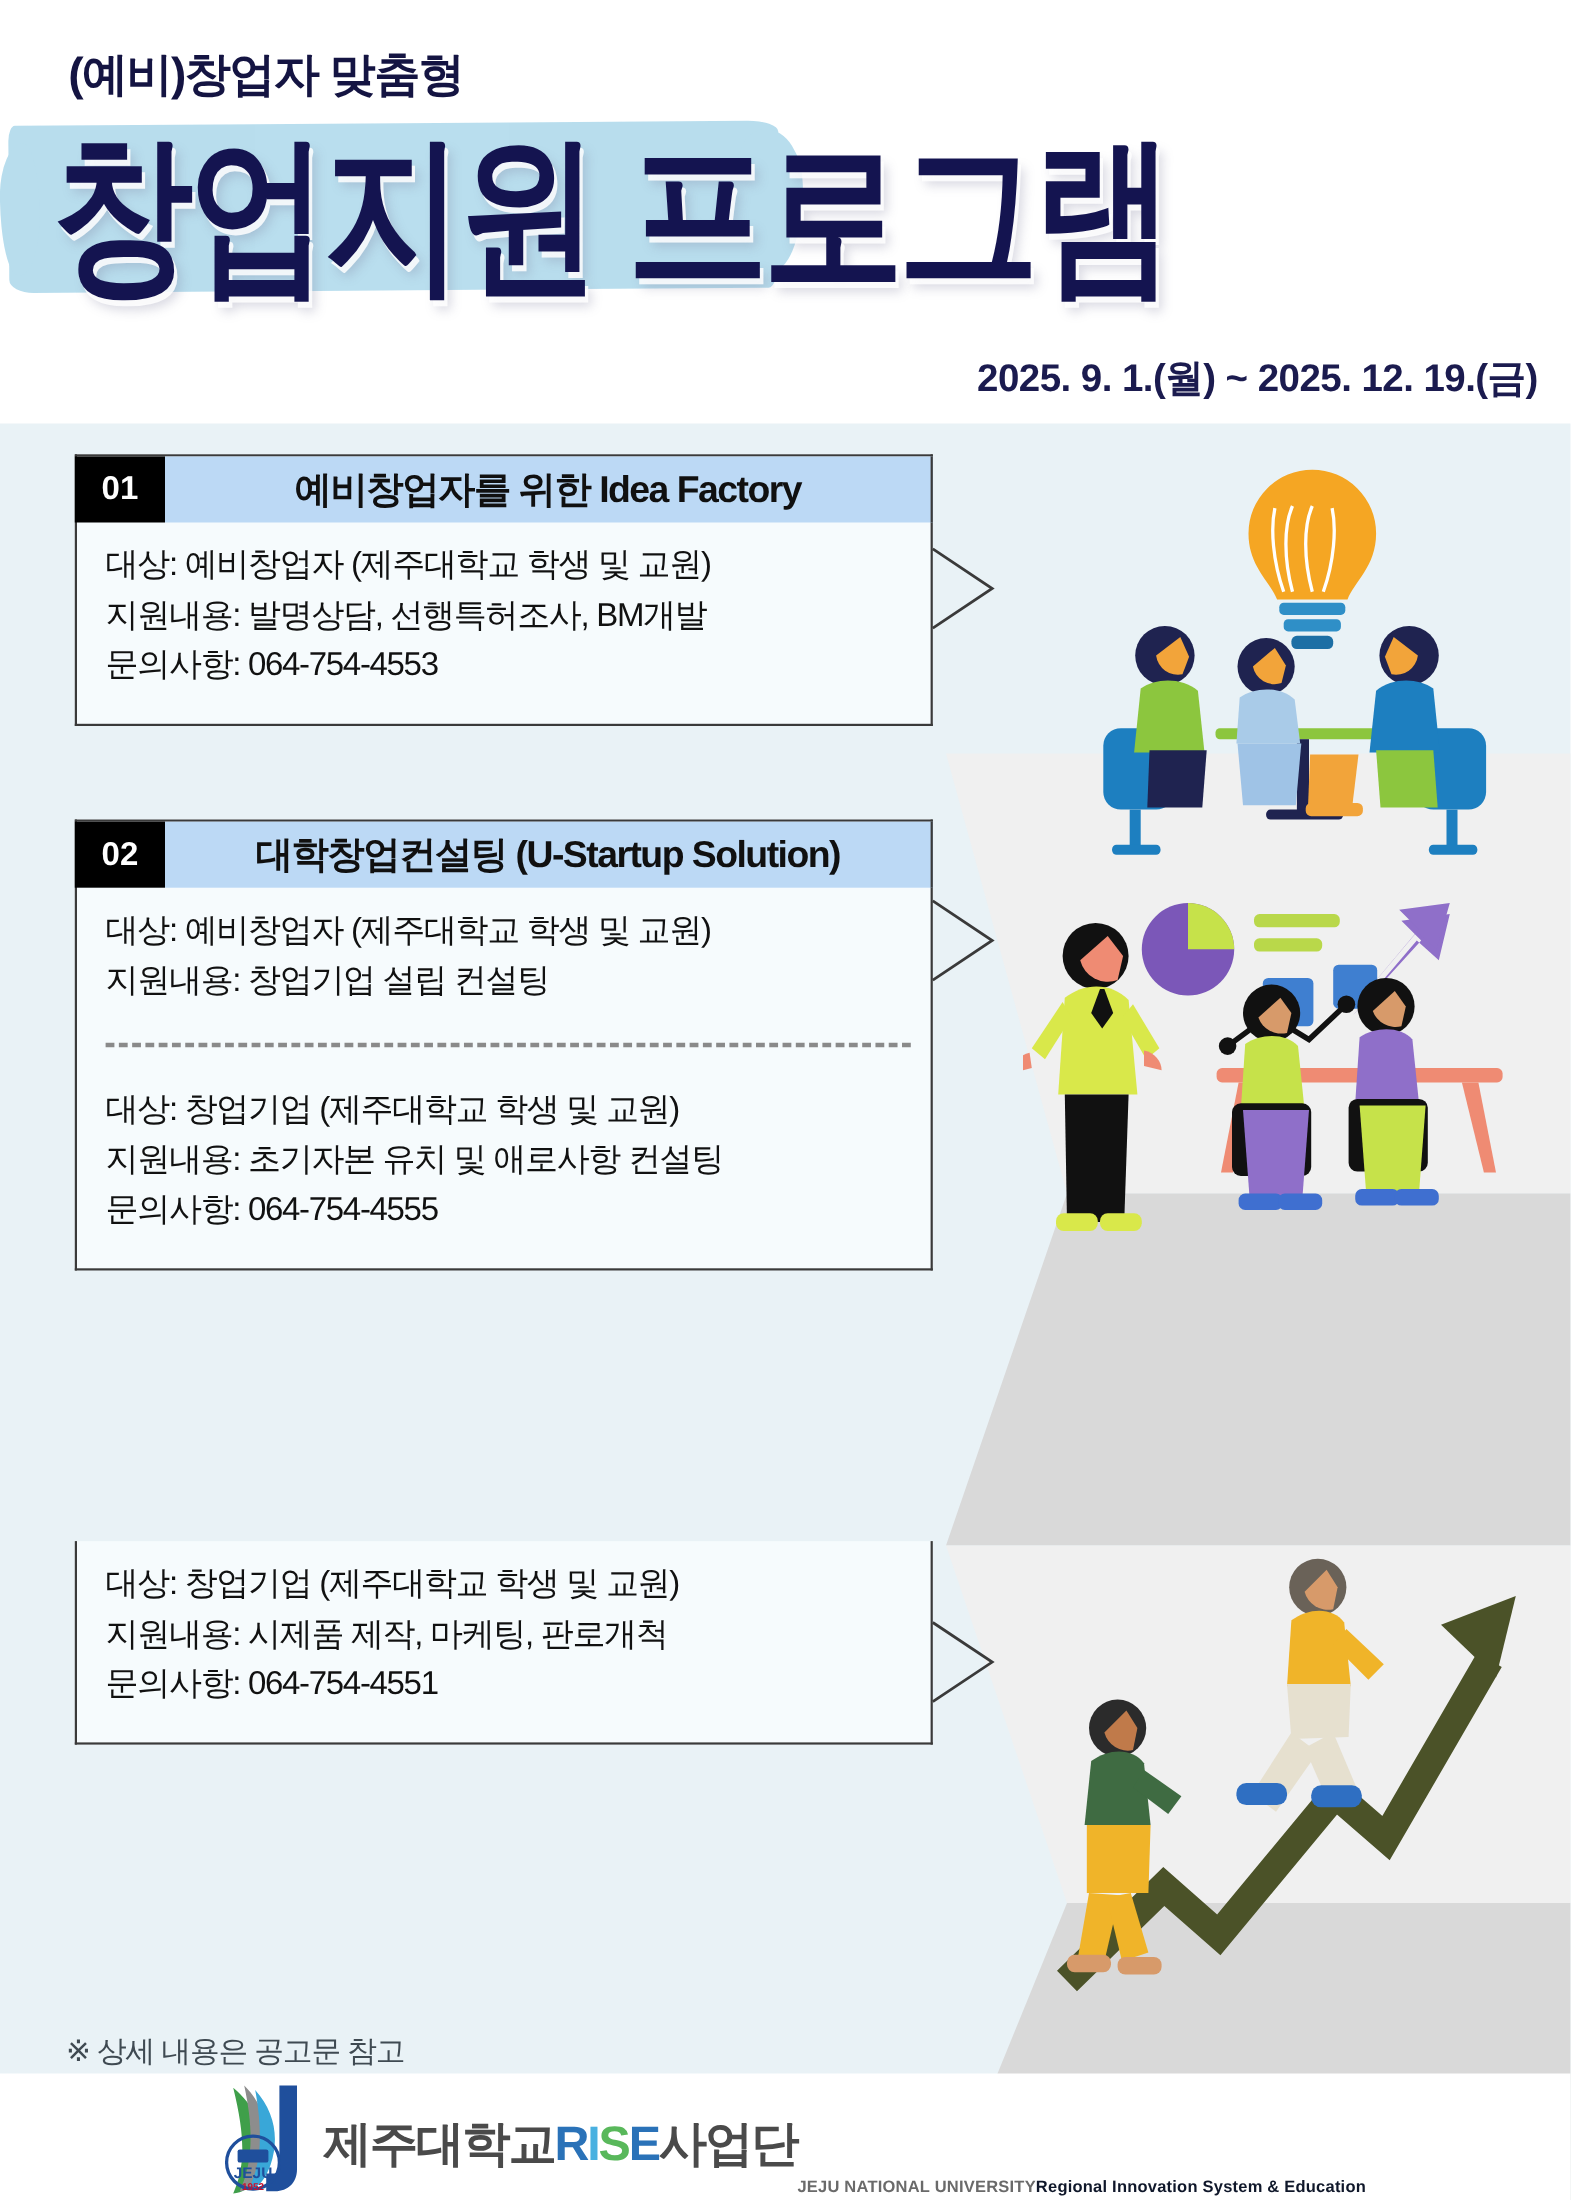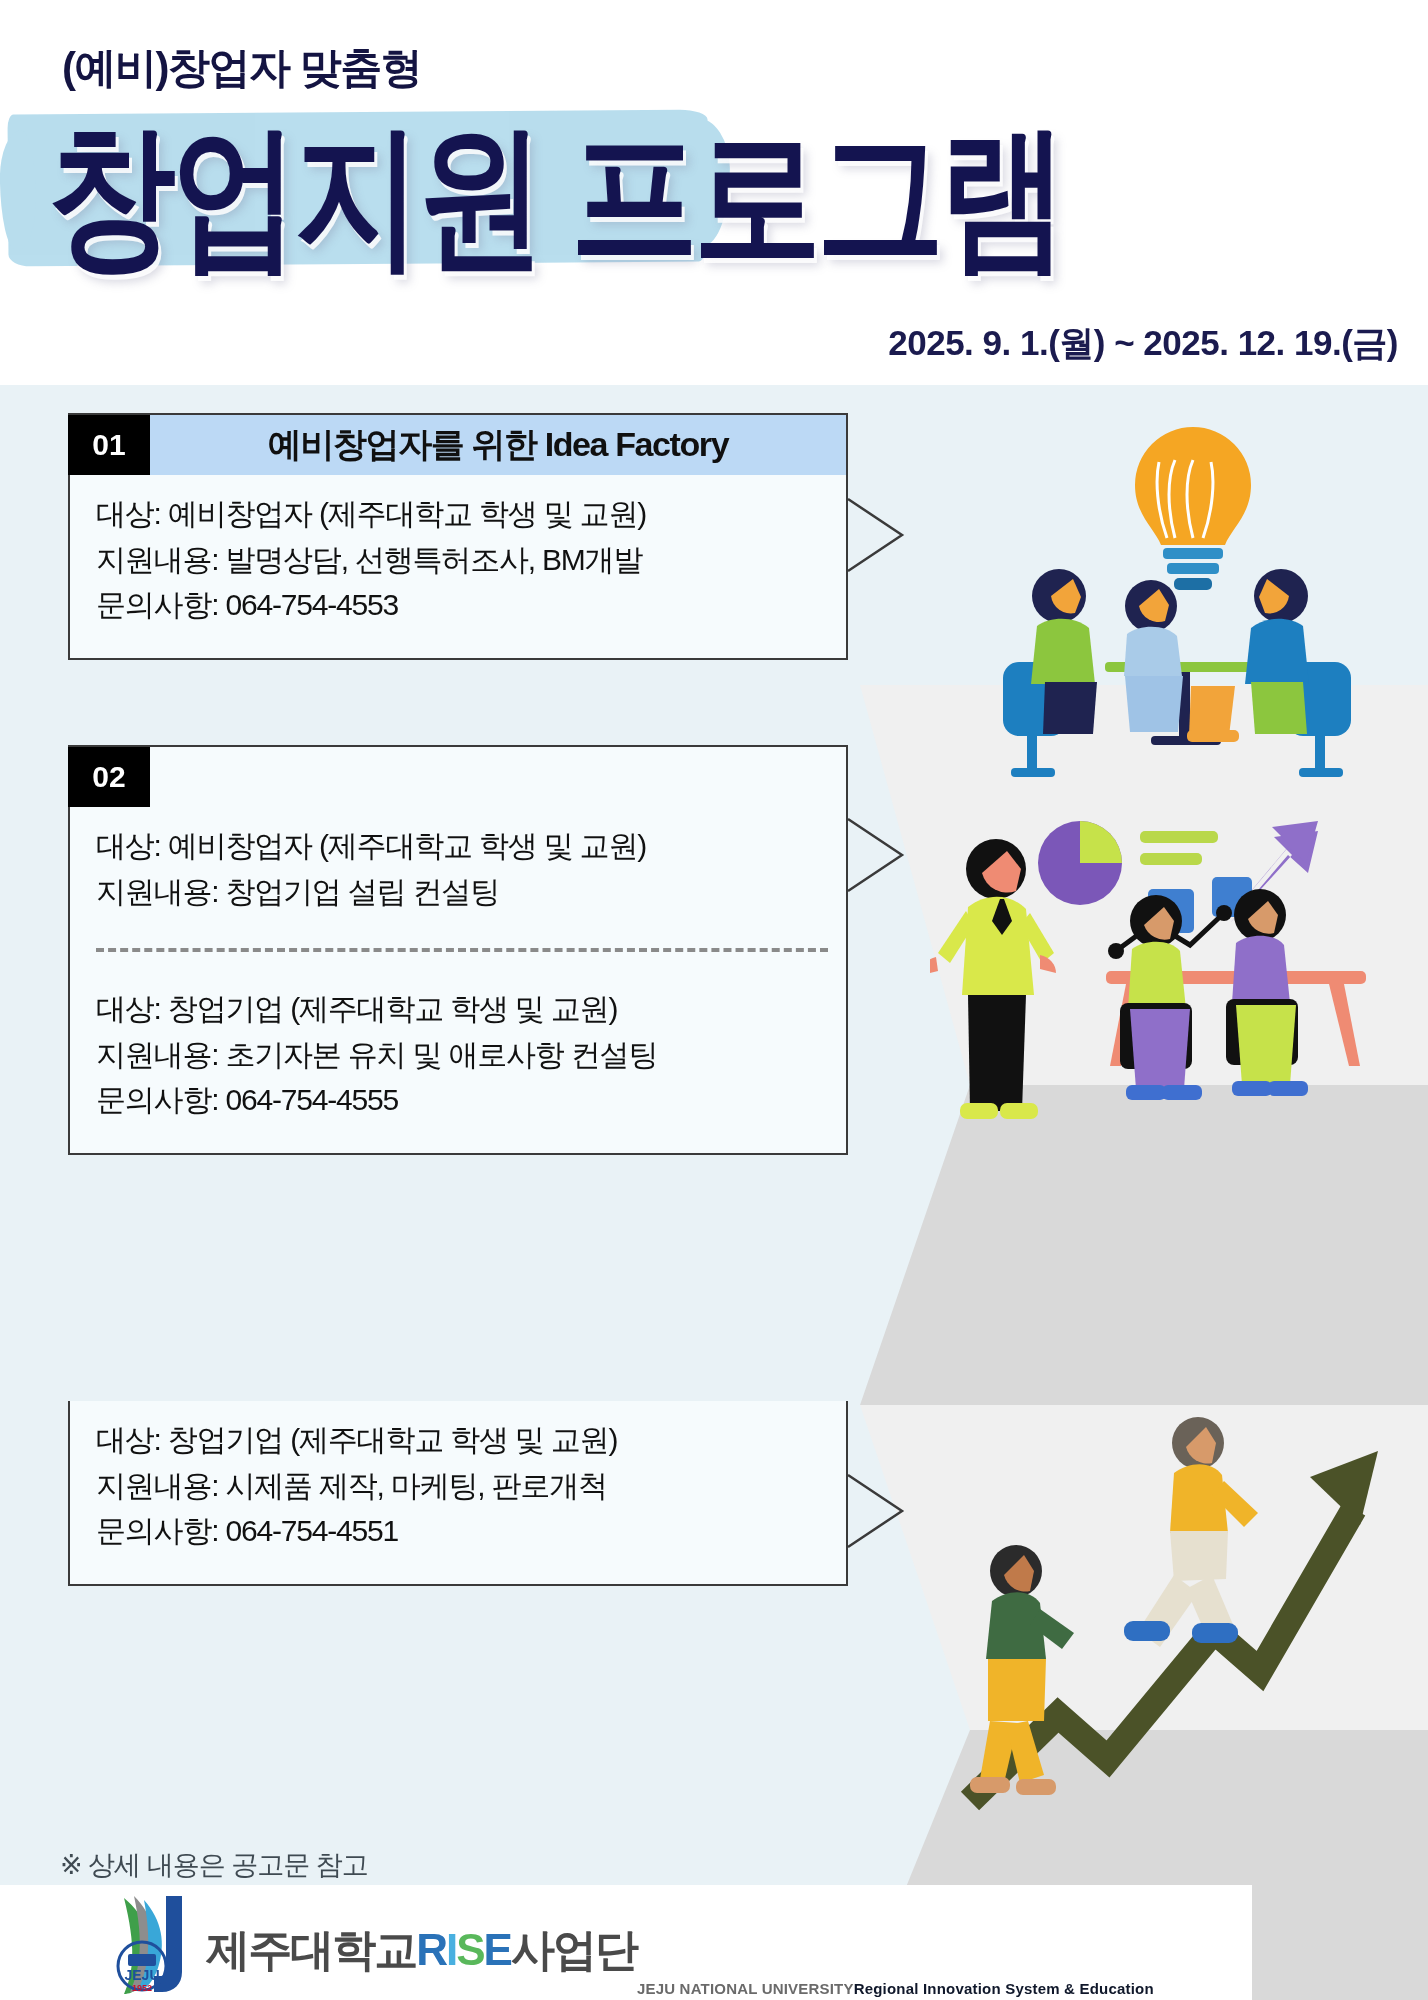--- a/index.html
+++ b/index.html
@@ -200,21 +200,21 @@
     color: #3f4a52;
     letter-spacing: -1px;
     z-index: 7;
   }
 
   
   #footer {
     position: absolute;
     left: 0;
     top: 1885px;
-    width: 1252px;
+    width: 1428px;
     height: 115px;
     background: #ffffff;
     display: flex;
     align-items: center;
     justify-content: center;
     z-index: 9;
   }
 
   #logo { display: flex; align-items: flex-end; gap: 4px; }
 
@@ -402,20 +402,21 @@
         <div class="card-body">
           <div class="card-line">대상: 예비창업자 (제주대학교 학생 및 교원)</div>
           <div class="card-line">지원내용: 발명상담, 선행특허조사, BM개발</div>
           <div class="card-line">문의사항: 064-754-4553</div>
         </div>
       </div>
 
       <div class="card" style="top:360px;">
         <div class="card-header">
           <div class="card-num">02</div>
+          <div class="card-title">대학창업컨설팅 (U-Startup Solution)</div>
         </div>
         <div class="card-body">
           <div class="card-line">대상: 예비창업자 (제주대학교 학생 및 교원)</div>
           <div class="card-line">지원내용: 창업기업 설립 컨설팅</div>
           <div class="divider"></div>
           <div class="card-line">대상: 창업기업 (제주대학교 학생 및 교원)</div>
           <div class="card-line">지원내용: 초기자본 유치 및 애로사항 컨설팅</div>
           <div class="card-line">문의사항: 064-754-4555</div>
         </div>
       </div>

